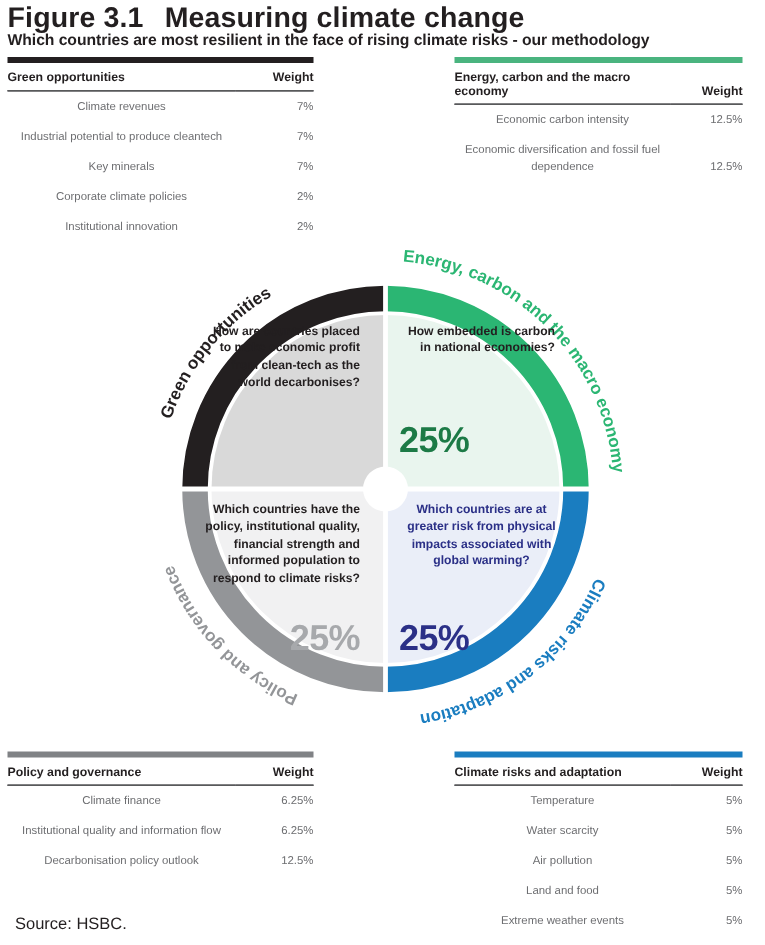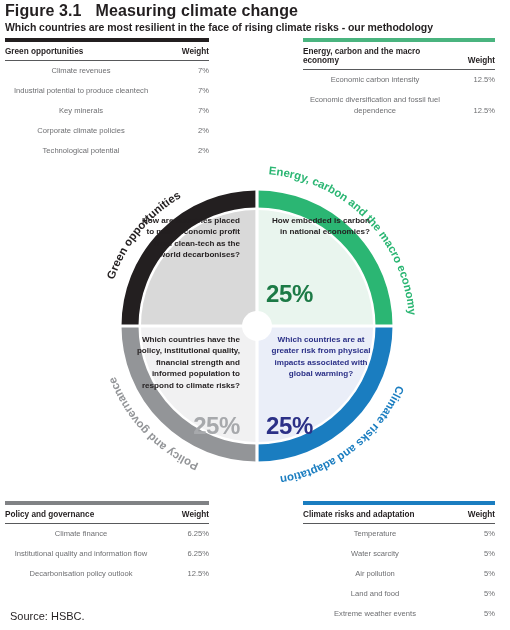--- a/index.html
+++ b/index.html
@@ -5,21 +5,21 @@
   html,body{margin:0;padding:0;background:#ffffff;}
   body{
     width:510px;height:630px;position:relative;overflow:hidden;
     font-family:"Liberation Sans","DejaVu Sans",sans-serif;
     color:#231f20;
     -webkit-font-smoothing:antialiased;
   }
   
   #fig-title{
     position:absolute;left:5px;top:2px;
-    font-size:16px;font-weight:bold;color:#231f20;letter-spacing:0.1px;
+    font-size:19px;font-weight:bold;color:#231f20;letter-spacing:0.1px;
   }
   #fig-title .num{display:inline-block;margin-right:14px;}
   #fig-subtitle{
     position:absolute;left:5px;top:21px;
     font-size:10.5px;font-weight:bold;color:#231f20;letter-spacing:-0.05px;
   }
   
   .tbl{position:absolute;}
   .tbl .rule{height:4px;width:100%;}
   .tbl table{border-collapse:collapse;width:100%;table-layout:fixed;}
@@ -101,21 +101,21 @@
       </tr>
       <tr>
         <td>Key minerals</td>
         <td class="w">7%</td>
       </tr>
       <tr>
         <td>Corporate climate policies</td>
         <td class="w">2%</td>
       </tr>
       <tr>
-        <td>Technological potential</td>
+        <td>Institutional innovation</td>
         <td class="w">2%</td>
       </tr>
     </tbody>
   </table>
 </div>
 
 <div class="tbl" id="tbl-energy">
   <div class="rule"></div>
   <table>
     <colgroup>

